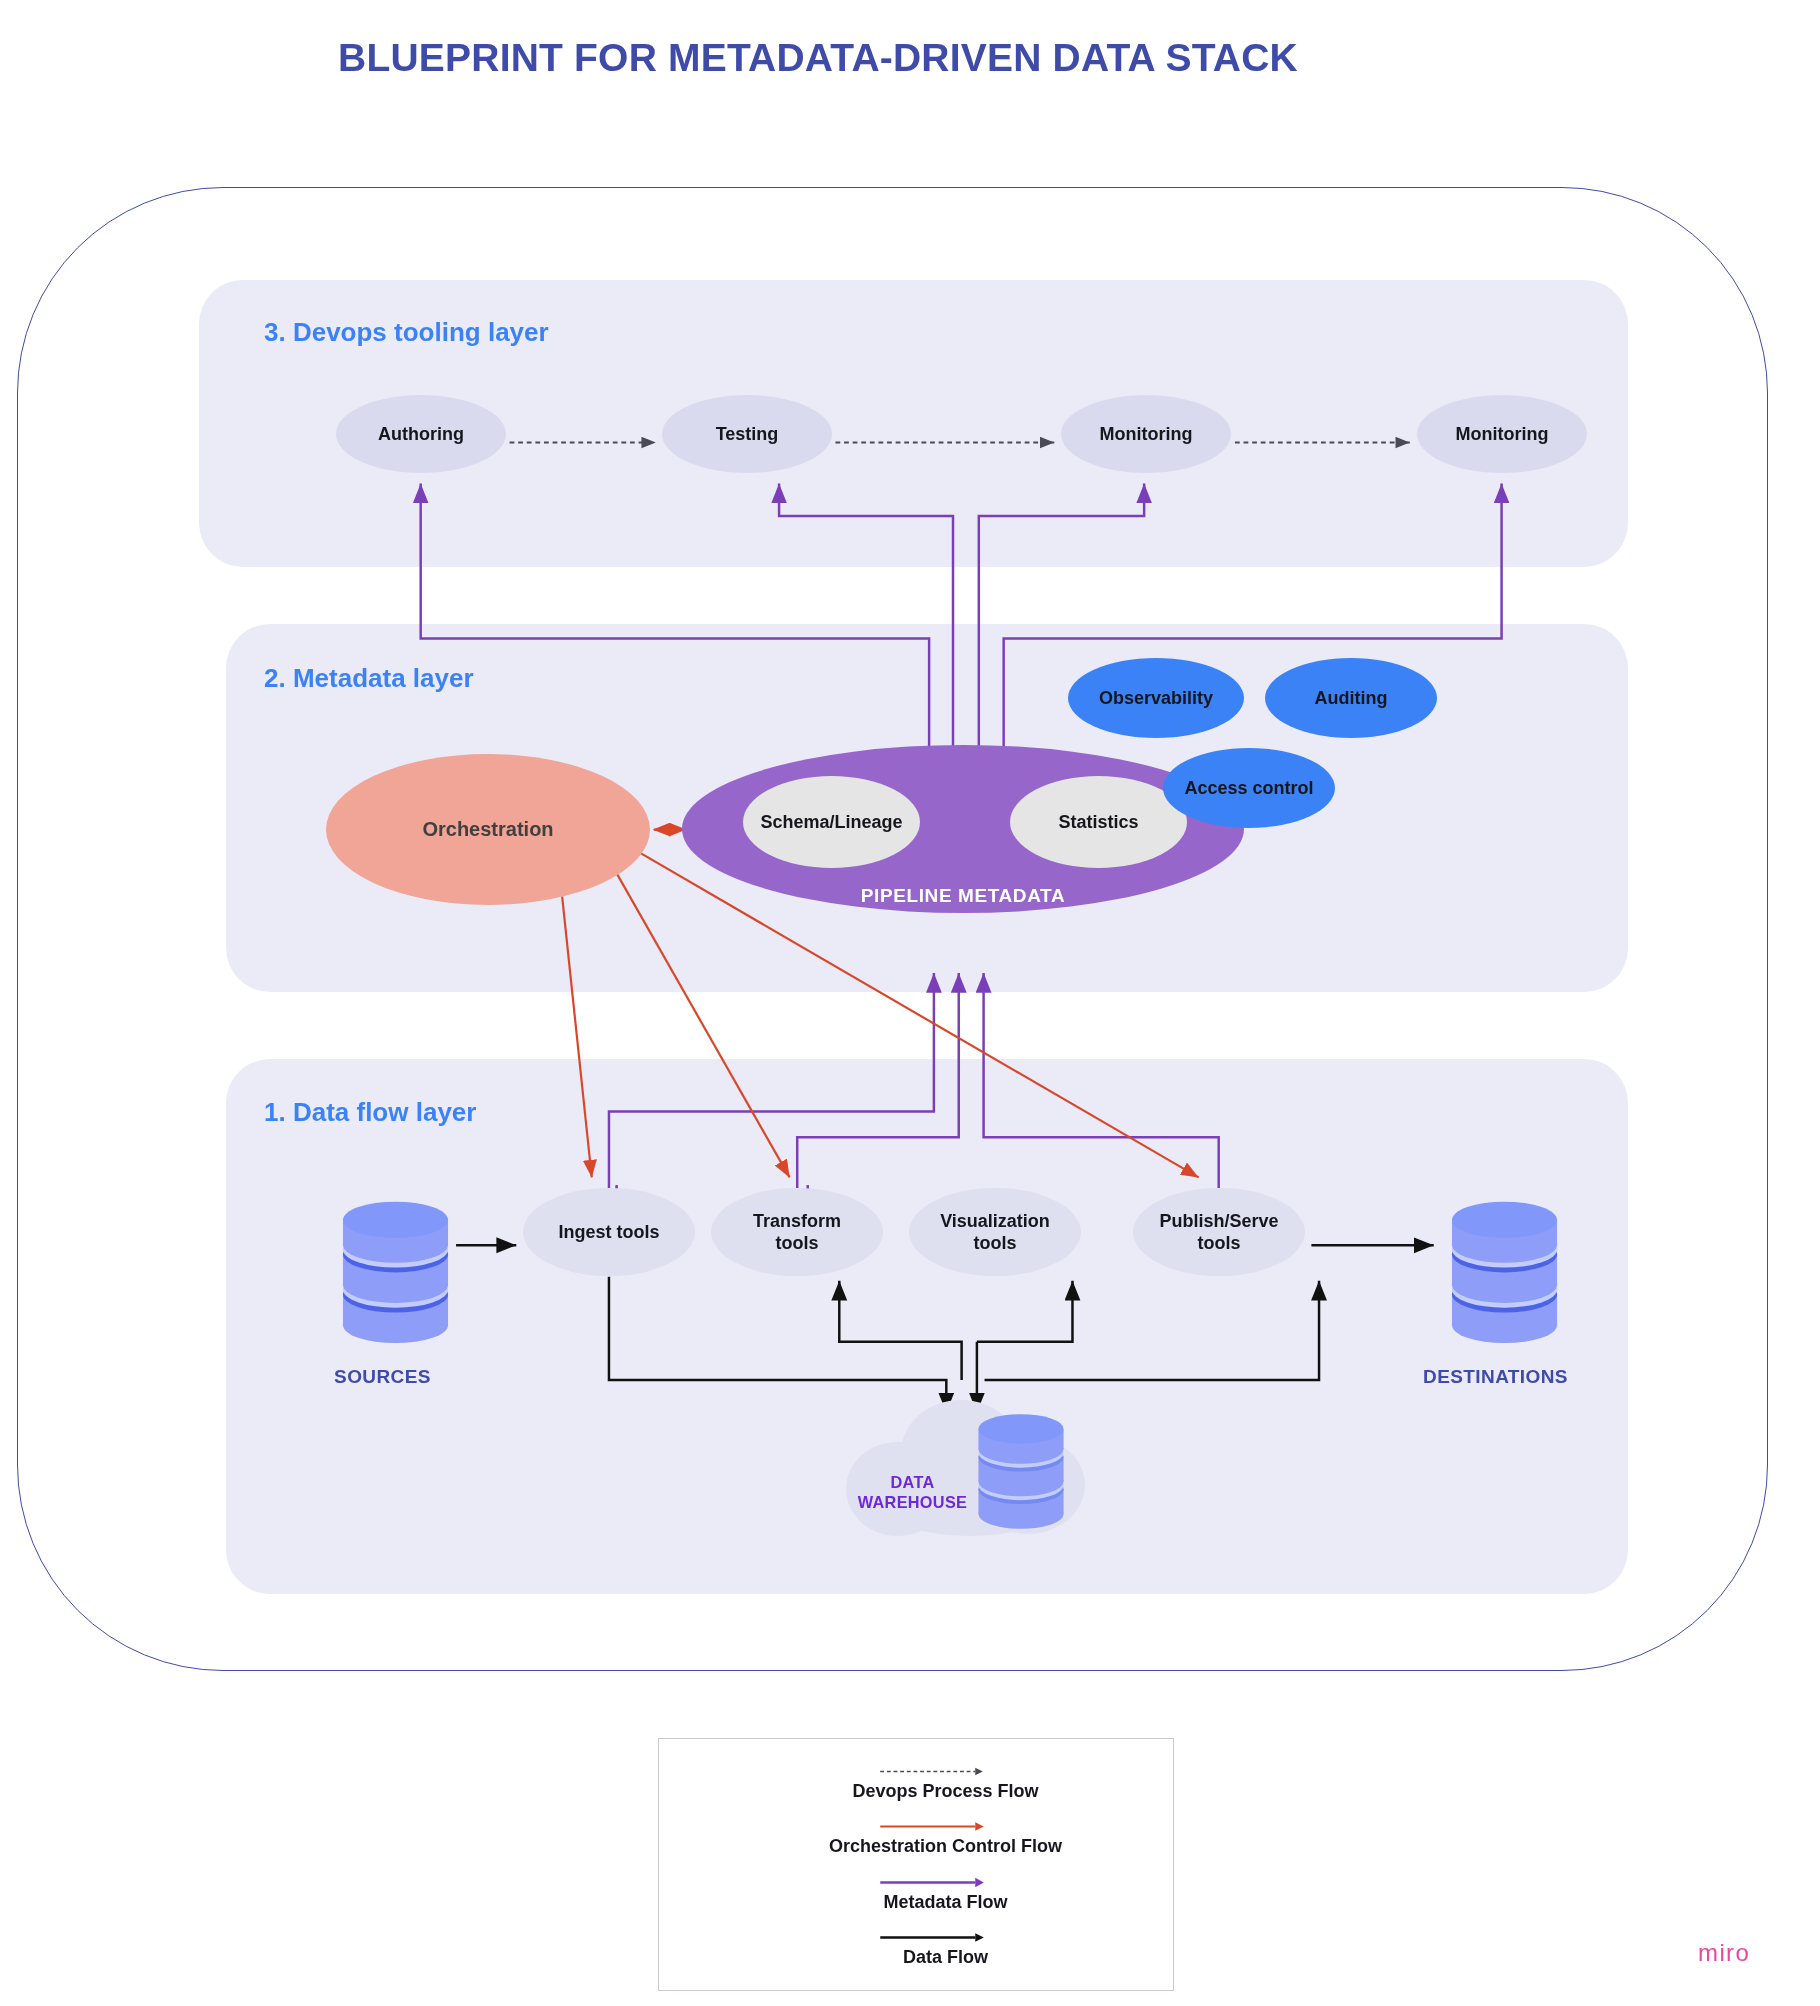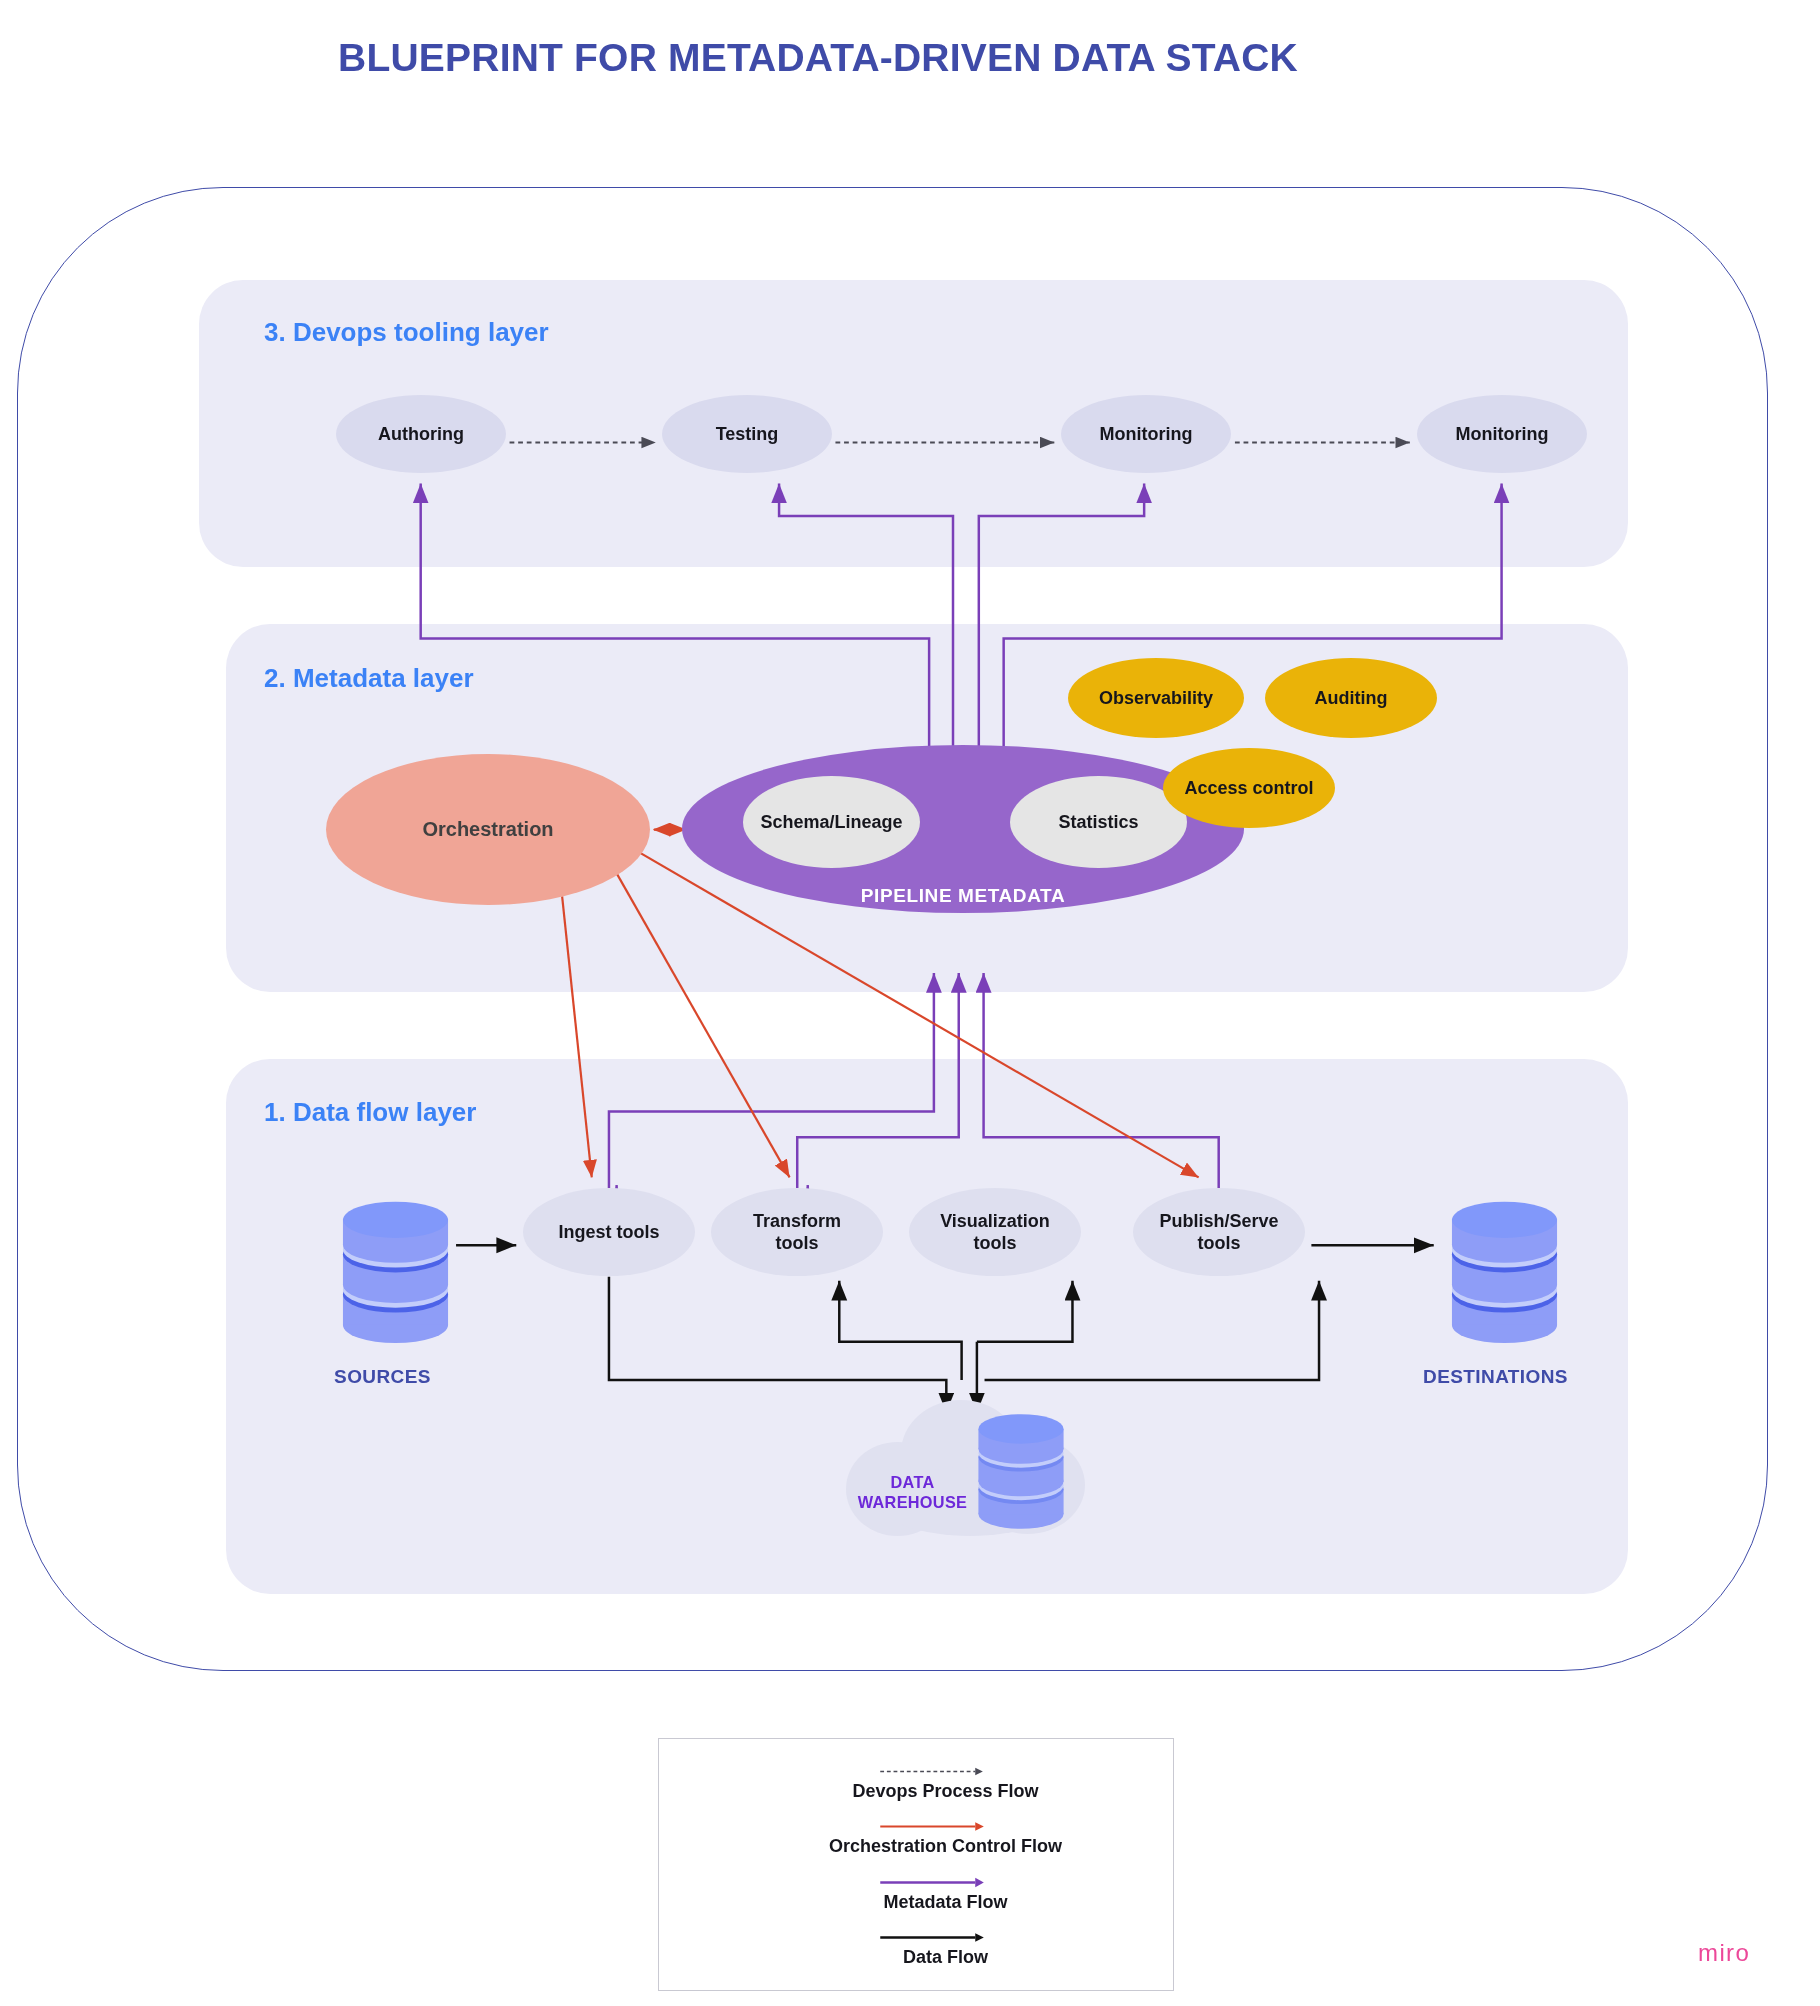--- a/index.html
+++ b/index.html
@@ -71,21 +71,21 @@
     font-weight: bold;
     color: #16161d;
     line-height: 1.25;
   }
   .node-devops {
     background: #D9DAEE;
     width: 170px; height: 78px;
     font-size: 18px;
   }
   .node-meta-sub {
-    background: #eab308;
+    background: #3b82f6;
     width: 170px; height: 78px;
     font-size: 18px;
   }
   .node-inner {
     background: #e5e5e5;
     width: 177px; height: 92px;
     font-size: 18px;
   }
   .node-tool {
     background: #DEDFEF;

